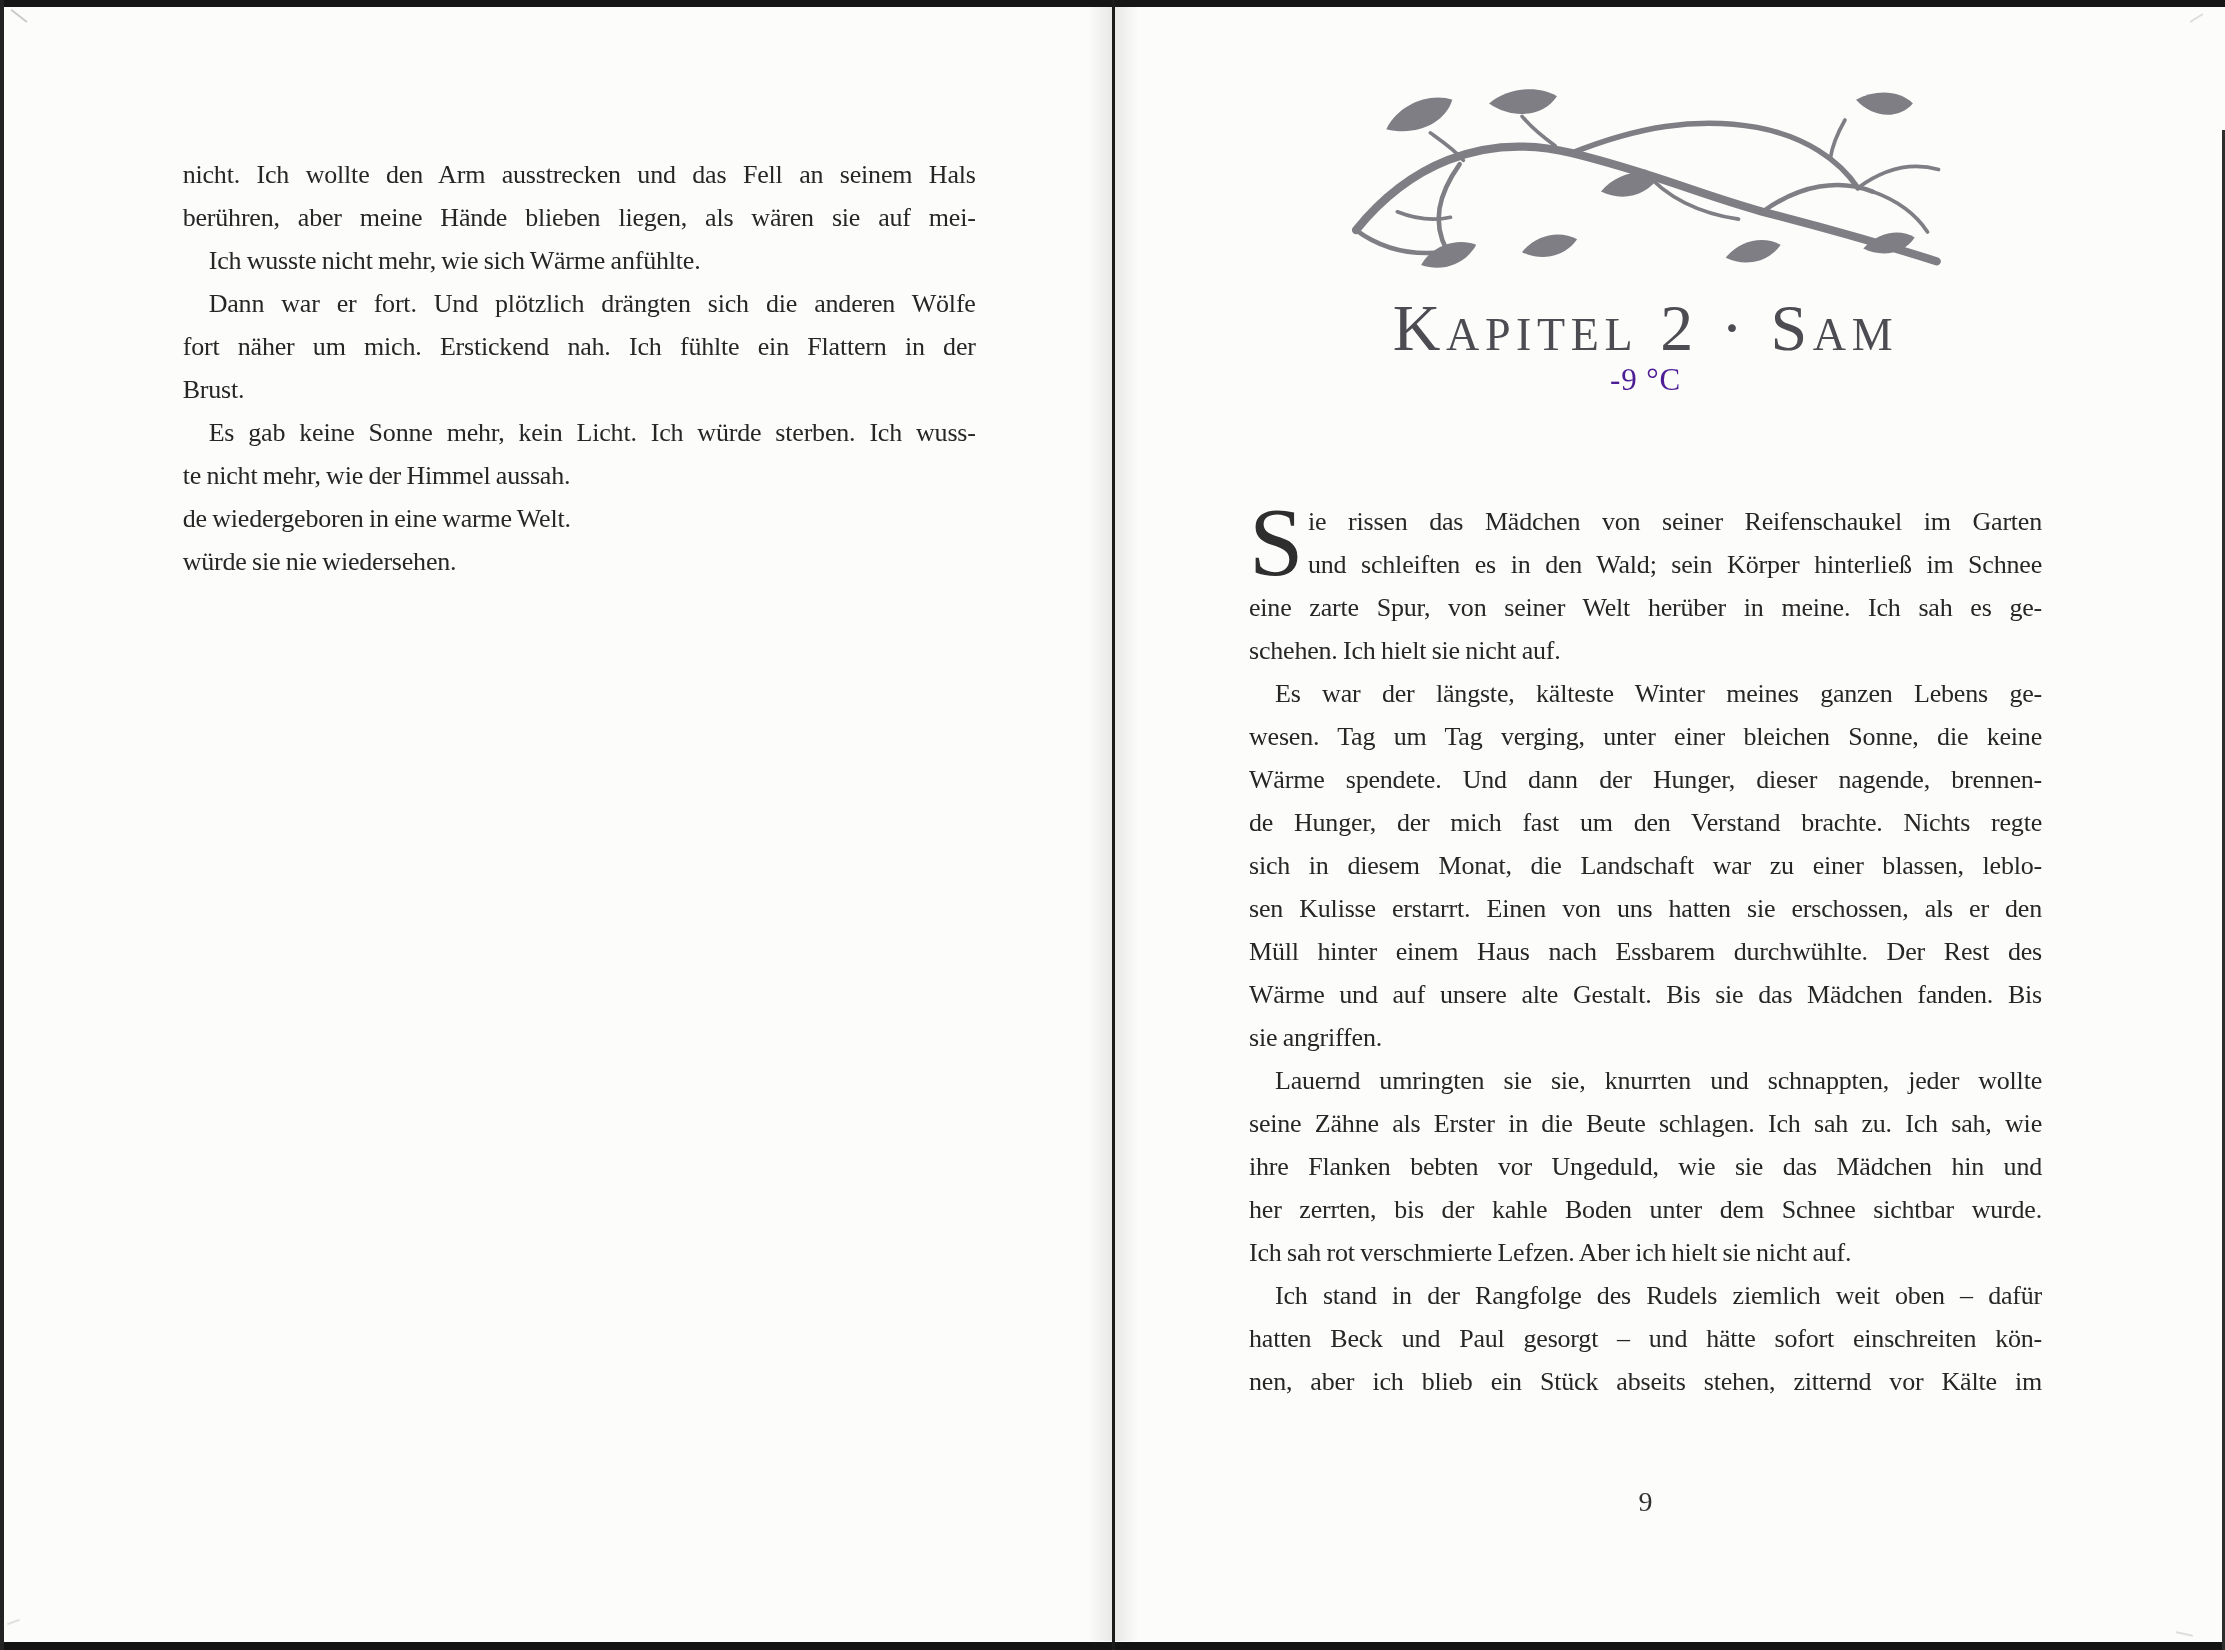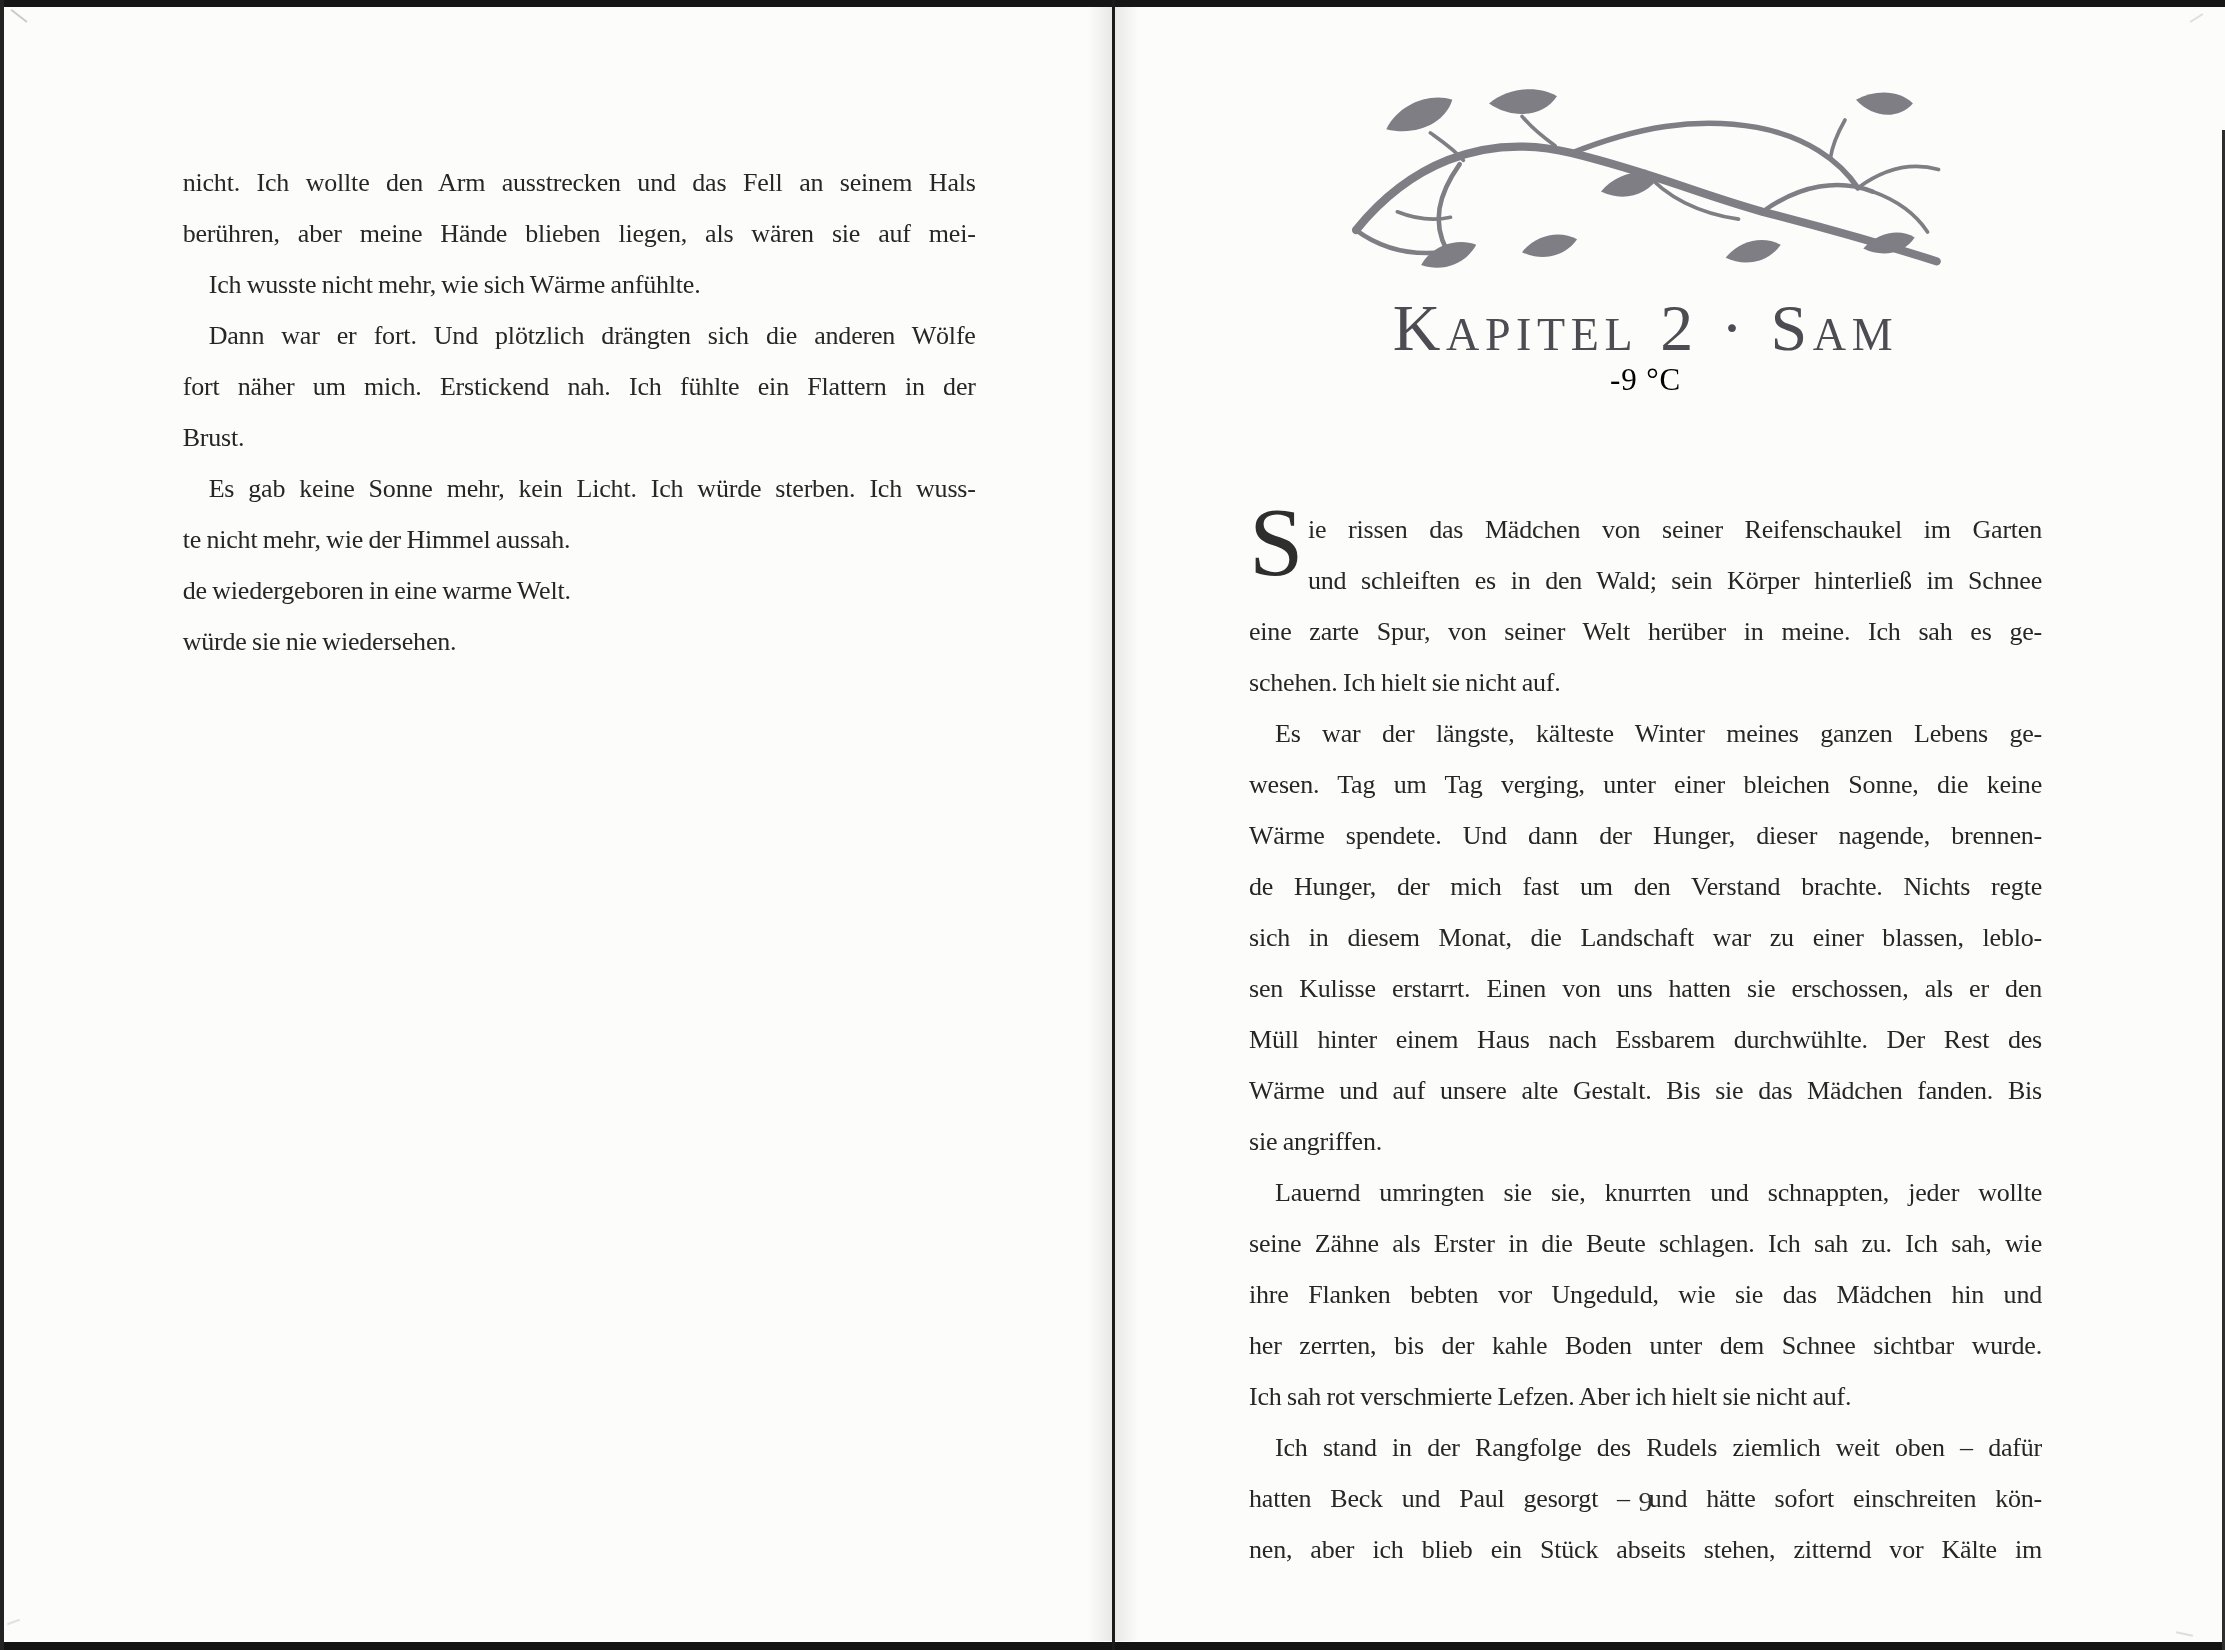--- a/index.html
+++ b/index.html
@@ -31,42 +31,42 @@
   .page-left{left:3.7px;width:1108px;}
   .page-right{left:1115px;width:1108px;}
 
   .textblock{position:absolute;color:#262626;}
   .tb-left{left:179px;top:146px;width:793px;}
   .tb-right{left:134px;top:493px;width:793px;} 
 
   .line{
     font-size:26px;line-height:43px;height:43px;
     letter-spacing:-0.2px;word-spacing:-0.9px;
-    white-space:nowrap;text-align:left;color:#262626;margin-top:8px;
+    white-space:nowrap;text-align:left;color:#262626;
   }
   .page-right .line{line-height:43px;height:43px;font-family:Liberation Serif, serif;}
   .line.just{text-align:justify;text-align-last:justify;}
   .line.ind{text-indent:26px;}
   .line.dc{padding-left:59px;width:734px;}
 
   .dropcap{
     position:absolute;left:0;top:-7.4px;
     font-size:98px;line-height:1;color:#2e2e2e;
   }
 
   .ornament{position:absolute;left:226px;top:69px;width:608px;height:211px;} 
 
   .chapter-title{
     position:absolute;left:134px;top:293px;width:793px;
     text-align:center;font-variant-caps:small-caps;
     font-size:66px;line-height:56px;letter-spacing:5.6px;color:#4c4c52;
   }
   .chapter-temp{
     position:absolute;left:134px;top:354px;width:793px;
-    text-align:center;font-size:31px;line-height:37px;letter-spacing:0.9px;color:#000000;
+    text-align:center;font-size:31px;line-height:37px;letter-spacing:0.9px;color:#4c1d95;
   }
   .page-number{
     position:absolute;left:134px;top:1479px;width:793px;
     text-align:center;font-size:28px;color:#333;
   }
 </style>
 </head>
 <body>
 
 <div class="edge edge-top"></div>

